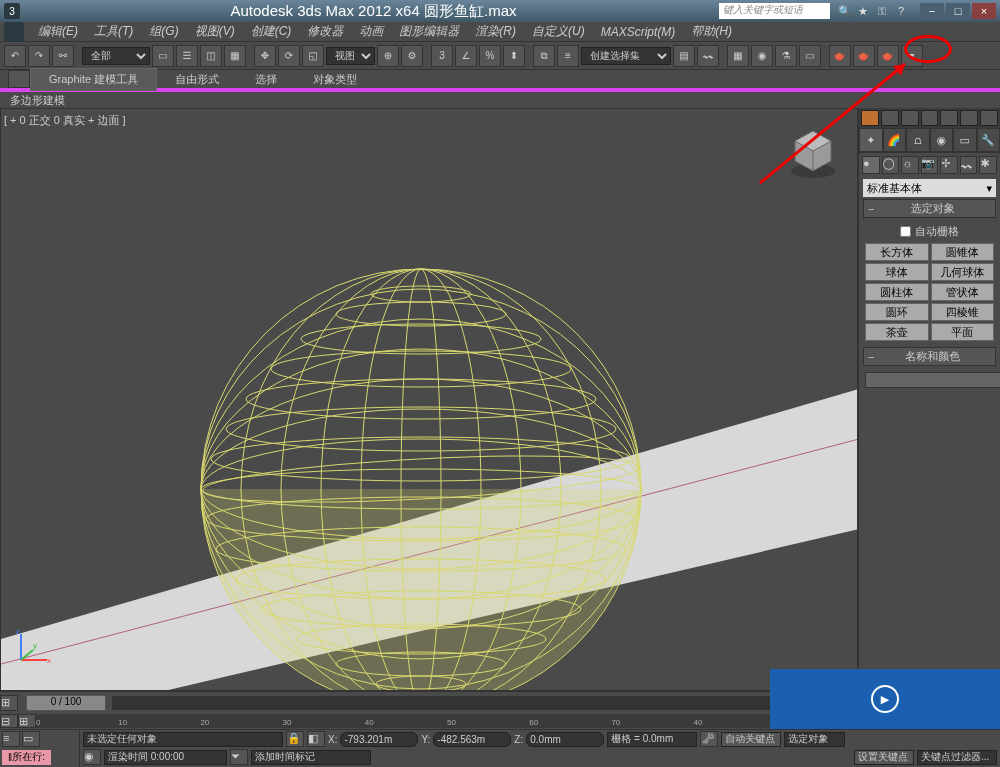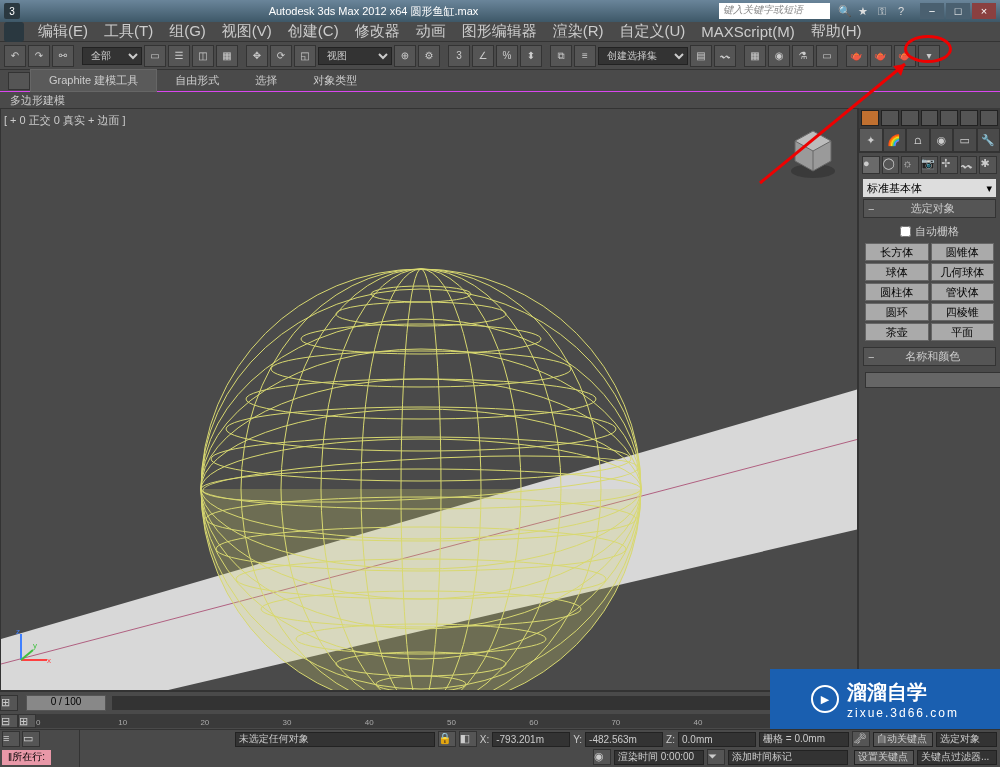--- a/index.html
+++ b/index.html
@@ -1,44 +1,44 @@
 <!DOCTYPE html>
 <html><head>
 <meta charset="utf-8">
 <style>
 * { margin:0; padding:0; box-sizing:border-box; font-family:"Microsoft YaHei",sans-serif; }
 body { width:1000px; height:767px; background:#4a4a4a; overflow:hidden; font-size:11px; color:#ccc; position:relative; }
 
 
 .titlebar { height:22px; background:linear-gradient(#6a859a,#3e5868); display:flex; align-items:center; padding:0 4px; color:#fff; }
 .titlebar .logo { width:16px; height:16px; background:#2a3840; border-radius:2px; margin-right:8px; display:flex; align-items:center; justify-content:center; font-size:10px; }
-.titlebar .title { flex:1; text-align:center; font-size:11px; }
+.titlebar .title { flex:1; text-align:center; font-size:15px; }
 .titlebar .search { width:111px; height:16px; background:#fff; color:#888; font-size:10px; padding:0 4px; font-style:italic; }
 .titlebar .icons { display:flex; gap:6px; margin:0 8px; }
 .titlebar .icons span { width:14px; color:#ddd; }
 .titlebar .winbtns { display:flex; gap:2px; }
 .titlebar .winbtns span { width:24px; height:16px; background:#4a6070; display:flex; align-items:center; justify-content:center; }
 
 
 .menubar { height:20px; background:#4a4a4a; display:flex; align-items:center; padding-left:30px; border-bottom:1px solid #333; }
-.menubar span { padding:0 8px; font-size:15px; }
+.menubar span { padding:0 8px; font-size:12px;font-style:italic; }
 .menubar .appicon { position:absolute; left:4px; width:20px; height:20px; background:#2a3840; border-radius:3px; }
 
 
 .toolbar { height:28px; background:#4a4a4a; display:flex; align-items:center; gap:2px; padding:0 4px; border-bottom:1px solid #333; }
 .tbtn { width:22px; height:22px; background:#555; border:1px solid #333; display:flex; align-items:center; justify-content:center; font-size:10px; color:#ccc; }
 .tsep { width:4px; }
 .tsel { height:18px; background:#333; border:1px solid #222; color:#ccc; font-size:10px; padding:0 4px; }
 
 
 .red-circle { position:absolute; right:48px; top:35px; width:48px; height:28px; border:3px solid #e00; border-radius:50%; z-index:50; pointer-events:none; }
 .red-arrow { position:absolute; right:85px; top:58px; z-index:50; pointer-events:none; }
 
 
-.ribbon { height:22px; background:#4a4a4a; display:flex; align-items:center; border-bottom:1px solid #d946ef; padding-left:8px; }
+.ribbon { height:22px; background:#4a4a4a; display:flex; align-items:center; border-bottom:4px solid #d946ef; padding-left:8px; }
 .ribbon .setbtn { width:22px; height:18px; background:#555; border:1px solid #333; }
 .ribbon .tab { padding:3px 18px; color:#ccc; font-size:11px; }
 .ribbon .tab.active { background:#5a5a5a; border:1px solid #666; }
 .subribbon { height:18px; background:#4a4a4a; color:#ccc; padding-left:10px; font-size:11px; display:flex; align-items:center; border-bottom:1px solid #333; }
 
 
 .vplabel { position:absolute; left:4px; top:113px; font-size:11px; color:#ccc; z-index:5; }
 
 
 .viewport { position:absolute; left:0; top:108px; width:858px; height:583px; background:#4a4a4a; border:1px solid #333; overflow:hidden; }
@@ -72,24 +72,24 @@
 .timescroll { position:absolute; left:0; bottom:38px; width:858px; height:16px; background:#4a4a4a; display:flex; align-items:center; }
 .timescroll .tbtn2 { width:18px; height:14px; background:#555; border:1px solid #333; }
 .ruler { flex:1; height:14px; background:#3a3a3a; position:relative; overflow:hidden; }
 .ruler .ticklbl { position:absolute; bottom:1px; font-size:8px; color:#aaa; }
 
 
 .status { position:absolute; left:0; bottom:0; width:1000px; height:38px; background:#4a4a4a; border-top:1px solid #333; display:flex; }
 .status .col1 { width:80px; border-right:1px solid #333; display:flex; flex-direction:column; }
 .status .col1 .row { height:18px; display:flex; align-items:center; padding:0 2px; gap:2px; }
 .mxs { background:#e898a8; color:#000; font-size:10px; padding:1px 6px; height:15px; display:flex; align-items:center; }
-.status .col2 { flex:1; display:flex; flex-direction:column;align-items:flex-end; }
+.status .col2 { flex:1; display:flex; flex-direction:column; }
 .status .col2 .row { height:18px; display:flex; align-items:center; gap:3px; padding:0 3px; }
 .statfield { background:#333; border:1px solid #222; height:15px; padding:0 3px; font-size:10px; display:flex; align-items:center; }
-.coord { width:78px; }
+.coord { width:78px;border-radius:6px; }
 .coordlbl { font-size:10px; }
 .sbtn { width:18px; height:16px; background:#555; border:1px solid #333; }
 
 
 .watermark { position:absolute; right:0; bottom:38px; width:230px; height:60px; background:#1a5fb0; display:flex; align-items:center; justify-content:center; color:#fff; gap:8px; z-index:60; }
 .watermark .play { width:28px; height:28px; border:2px solid #fff; border-radius:50%; display:flex; align-items:center; justify-content:center; }
 .watermark .txt1 { font-size:20px; font-weight:bold; }
 .watermark .txt2 { font-size:12px; letter-spacing:2px; }
 
 svg { display:block; }
@@ -128,30 +128,30 @@
   <span>自定义(U)</span>
   <span>MAXScript(M)</span>
   <span>帮助(H)</span>
 </div>
 
 <div class="toolbar">
   <div class="tbtn">↶</div>
   <div class="tbtn">↷</div>
   <div class="tbtn">⚯</div>
   <div class="tsep"></div>
-  <select class="tsel" style="width:60px"><option>全部</option></select>
+  <select class="tsel" style="width:68px"><option>全部</option></select>
   <div class="tbtn">▭</div>
   <div class="tbtn">☰</div>
   <div class="tbtn">◫</div>
   <div class="tbtn">▦</div>
   <div class="tsep"></div>
   <div class="tbtn">✥</div>
   <div class="tbtn">⟳</div>
   <div class="tbtn">◱</div>
-  <select class="tsel" style="width:74px"><option>视图</option></select>
+  <select class="tsel" style="width:49px"><option>视图</option></select>
   <div class="tbtn">⊕</div>
   <div class="tbtn">⚙</div>
   <div class="tsep"></div>
   <div class="tbtn">3</div>
   <div class="tbtn">∠</div>
   <div class="tbtn">%</div>
   <div class="tbtn">⬍</div>
   <div class="tsep"></div>
   <div class="tbtn">⧉</div>
   <div class="tbtn">≡</div>
@@ -362,29 +362,25 @@
         <div class="statfield coord">-482.563m</div>
       <span class="coordlbl">Z:</span>
         <div class="statfield coord">0.0mm</div>
       <div class="statfield" style="width:90px">栅格 = 0.0mm</div>
       <div class="sbtn">🗝</div>
       <div class="statfield" style="background:#555;width:60px">自动关键点</div>
       <div class="statfield" style="width:61px">选定对象</div>
     </div>
     <div class="row">
       <div class="sbtn">◉</div>
-      <div class="statfield" style="width:90px">渲染时间  0:00:00</div>
+      <div class="statfield" style="width:123px">渲染时间  0:00:00</div>
       <div class="sbtn">⏷</div>
       <div class="statfield" style="width:120px">添加时间标记</div>
       <div style="flex:1"></div>
       <div class="statfield" style="background:#555;width:60px">设置关键点</div>
       <div class="statfield" style="width:80px">关键点过滤器...</div>
     </div>
   </div>
 </div>
 
 <div class="watermark">
   <div class="play">▶</div>
-  <div>
-    <div class="txt1">溜溜自学</div>
-    <div class="txt2">zixue.3d66.com</div>
-  </div>
 </div>
 
 </body></html>

